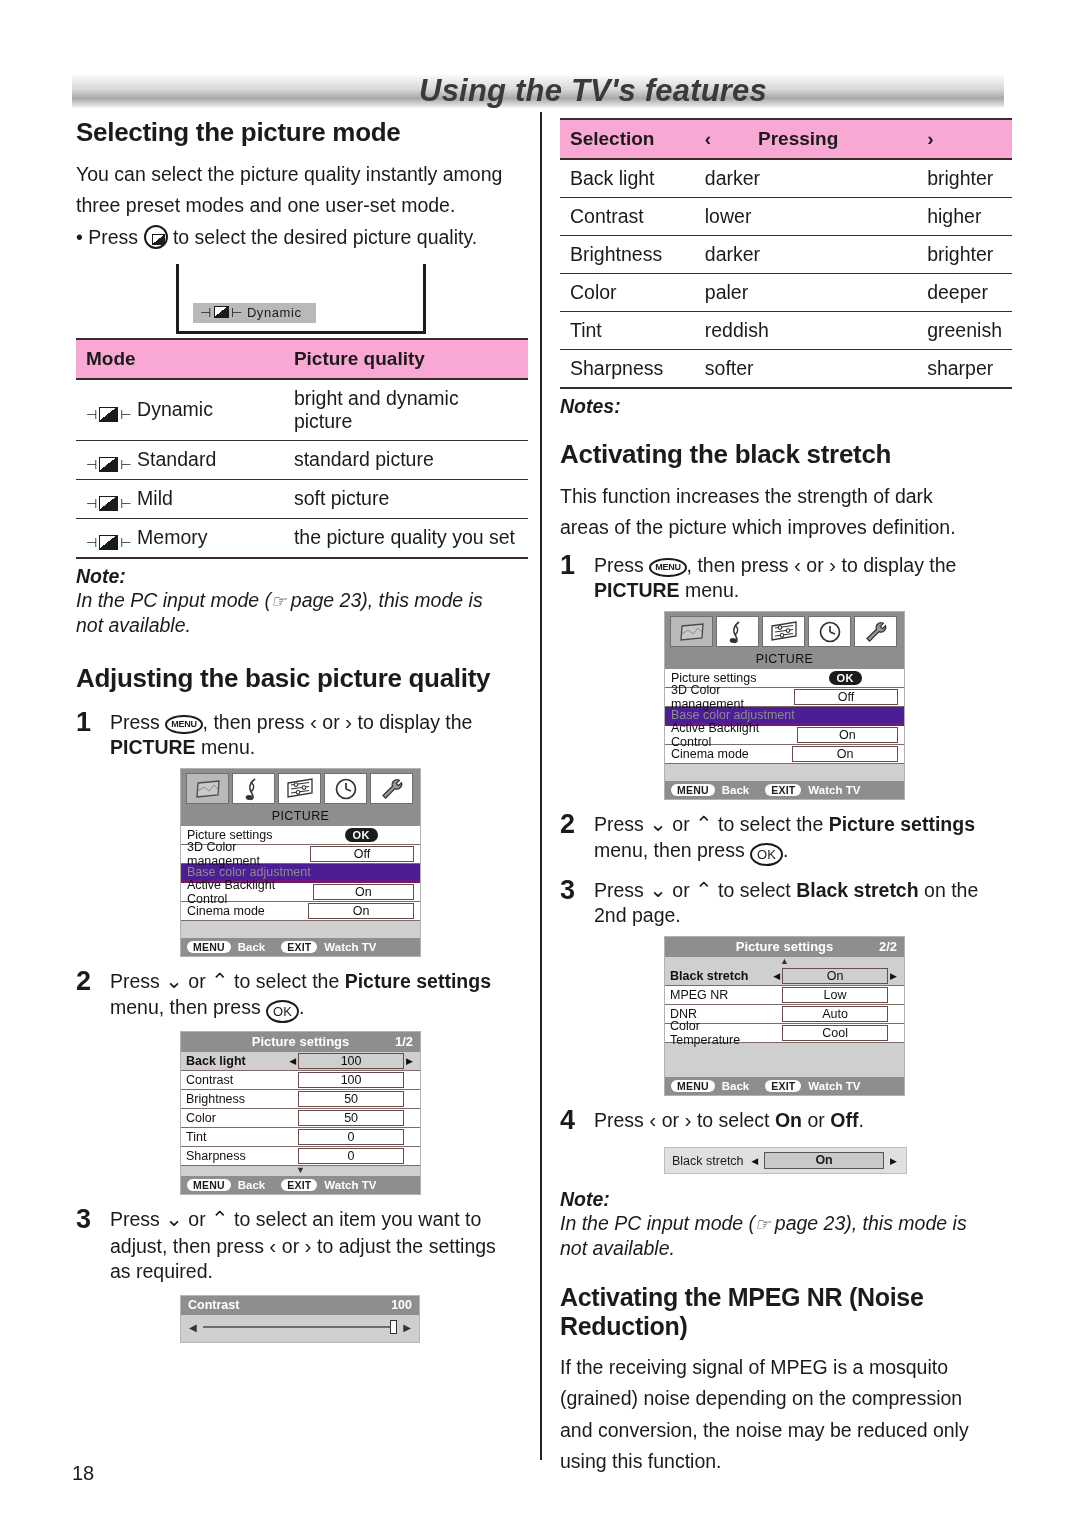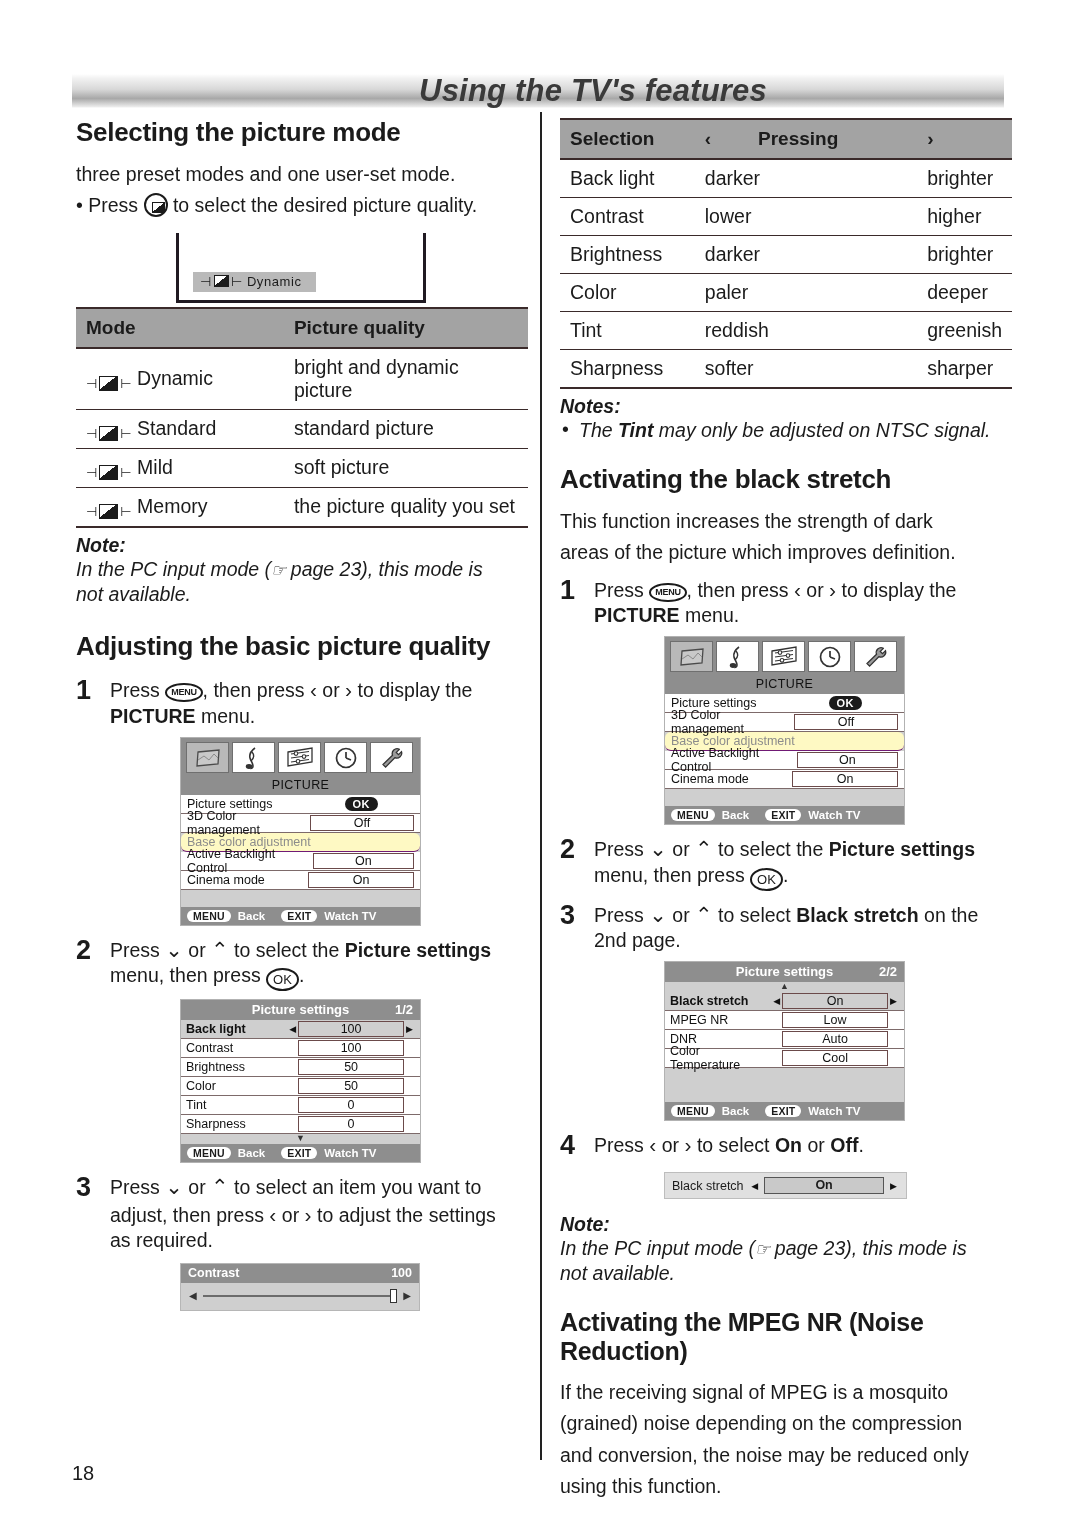--- a/index.html
+++ b/index.html
@@ -70,21 +70,21 @@
   .modeicon{ display:inline-flex; align-items:center; gap:2px; vertical-align:-3px; }
   .modeicon .sq{
     width:19px; height:15px; border:1.6px solid #1b1b1b;
     background:linear-gradient(to bottom right,#ffffff 0 46%,#1b1b1b 46% 100%);
   }
   .modeicon .ar{ font-size:13px; line-height:1; color:#1b1b1b; }
 
   
   table.man{ width:100%; border-collapse:collapse; margin-top:4px; }
   table.man th{
-    background:#a3a3a3; font-size:19px; font-weight:bold; text-align:left;
+    background:#f9a8d4; font-size:19px; font-weight:bold; text-align:left;
     padding:8px 10px; border-top:2.5px solid #3a2a2a; border-bottom:2px solid #3a2a2a;
   }
   table.man td{
     font-size:19.5px; padding:7px 10px; border-bottom:1.6px solid #3a2a2a;
     vertical-align:middle;
   }
   table.man tr:last-child td{ border-bottom:2.2px solid #3a2a2a; }
   .th-c{ text-align:center; }
 
   
@@ -125,21 +125,21 @@
   }
   .osd-tab.sel{ background:#b9b9b9; }
   .osd-title{
     background:#8e8e8e; text-align:center; font-size:12.5px; color:#111;
     padding:2px 0 3px 0; letter-spacing:.4px;
   }
   .osd-row{
     display:flex; align-items:center; justify-content:space-between;
     background:#fff; border-bottom:1px solid #7d6a6a; padding:2px 6px; height:19px;
   }
-  .osd-row.dim{ background:#fef9c3; color:#8c8c8c; border-bottom:1px solid #701a75;border-radius:6px; }
+  .osd-row.dim{ background:#4c1d95; color:#8c8c8c; border-bottom:3px solid #701a75; }
   .osd-val{
     border:1.4px solid #6b4a4a; background:#fff; width:106px; text-align:center;
     font-size:12.5px; line-height:14px; height:16px;
   }
   .osd-ok{
     background:#1b1b1b; color:#fff; font-weight:bold; font-size:11px;
     border-radius:8px; padding:1px 8px; letter-spacing:.5px; margin-right:36px;
   }
   .osd-spacer{ background:#cfcfcf; height:17px; }
   .osd-foot{
@@ -208,20 +208,21 @@
 <div class="banner">
   <span class="banner-title">Using the TV's features</span>
 </div>
 
 <div class="divider"></div>
 
 <div class="col col-left">
 
   <h2 class="sec">Selecting the picture mode</h2>
 
+  <p class="body">You can select the picture quality instantly among</p>
   <p class="body">three preset modes and one user-set mode.</p>
   <p class="bullet-line">
     <span>• Press</span>
     <span class="key-pic"></span>
     <span>to select the desired picture quality.</span>
   </p>
 
   <div class="tvframe">
     <div class="osdchip">
       <span class="modeicon">
@@ -515,23 +516,20 @@
       <tr>
         <td>Sharpness</td>
         <td colspan="2">softer</td>
         <td>sharper</td>
       </tr>
     </tbody>
   </table>
 
   <p class="note-title">Notes:</p>
   <ul class="notes">
-    <li>
-      <span>The </span><b>Tint</b><span> may only be adjusted on NTSC signal.</span>
-    </li>
   </ul>
 
   <h2 class="sec" style="margin-top:22px">Activating the black stretch</h2>
   <p class="body">This function increases the strength of dark</p>
   <p class="body">areas of the picture which improves definition.</p>
 
   <div class="step">
     <div class="num">1</div>
     <div class="txt">
       <span>Press</span>

